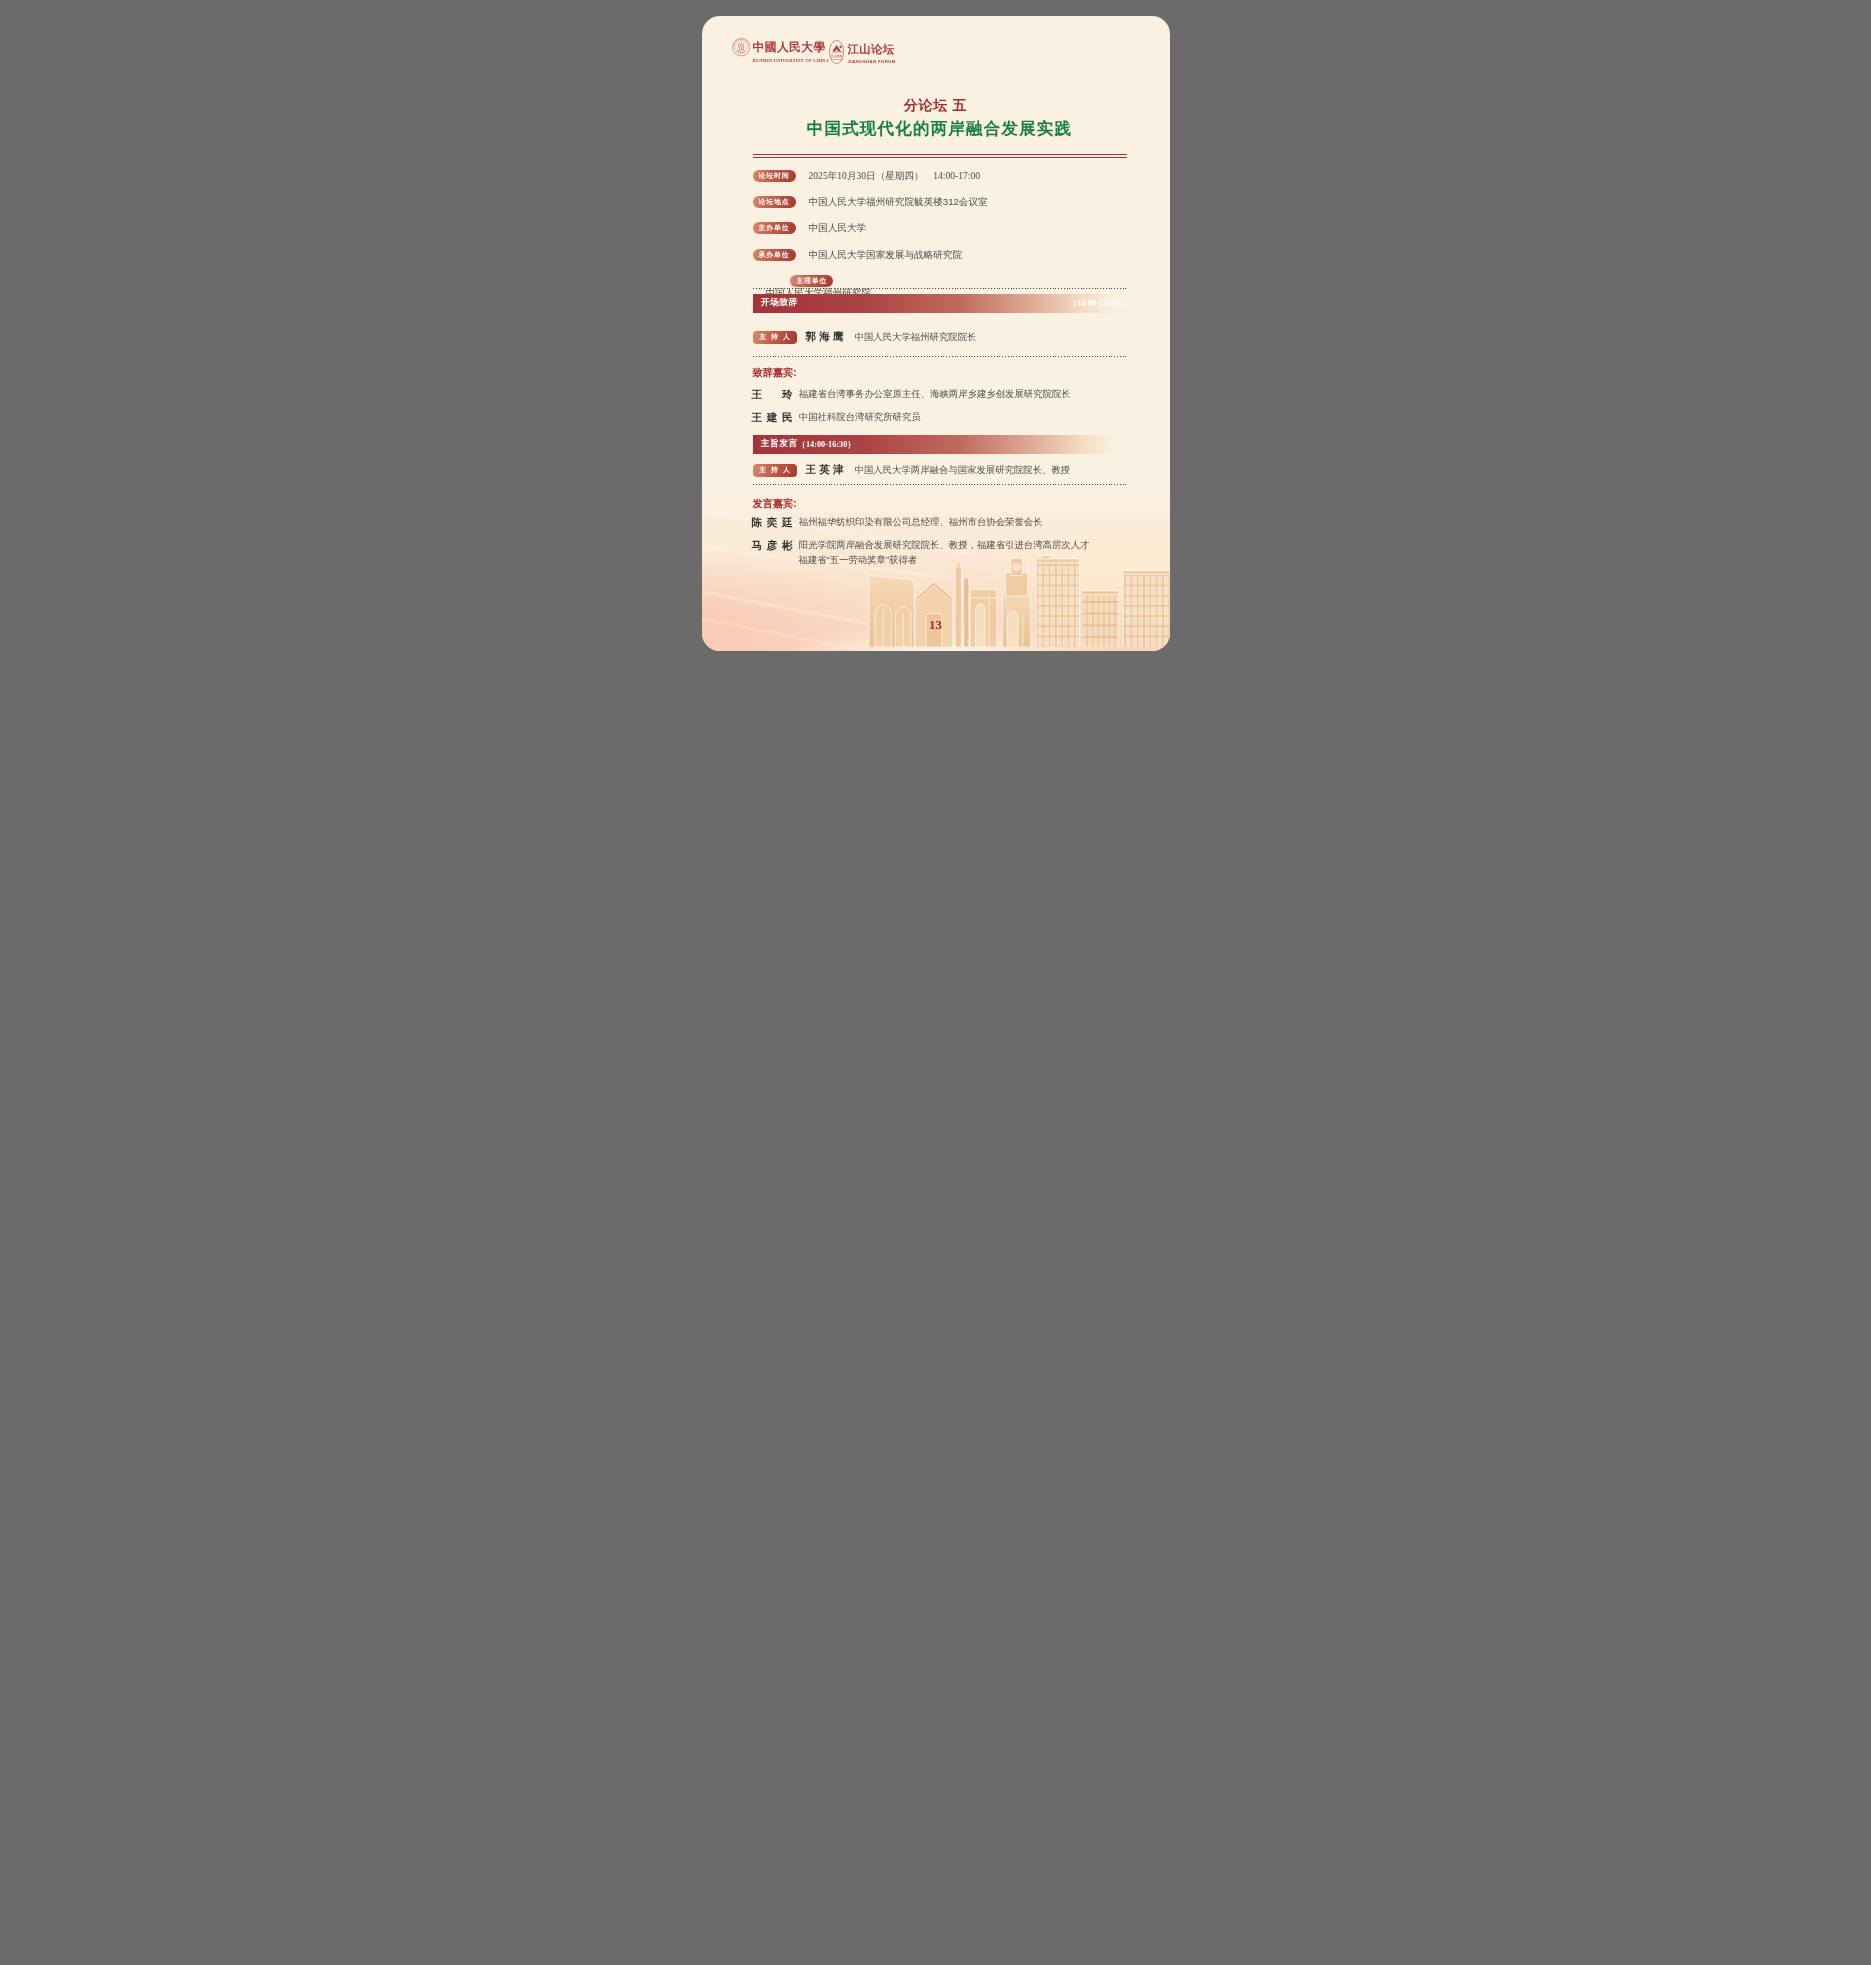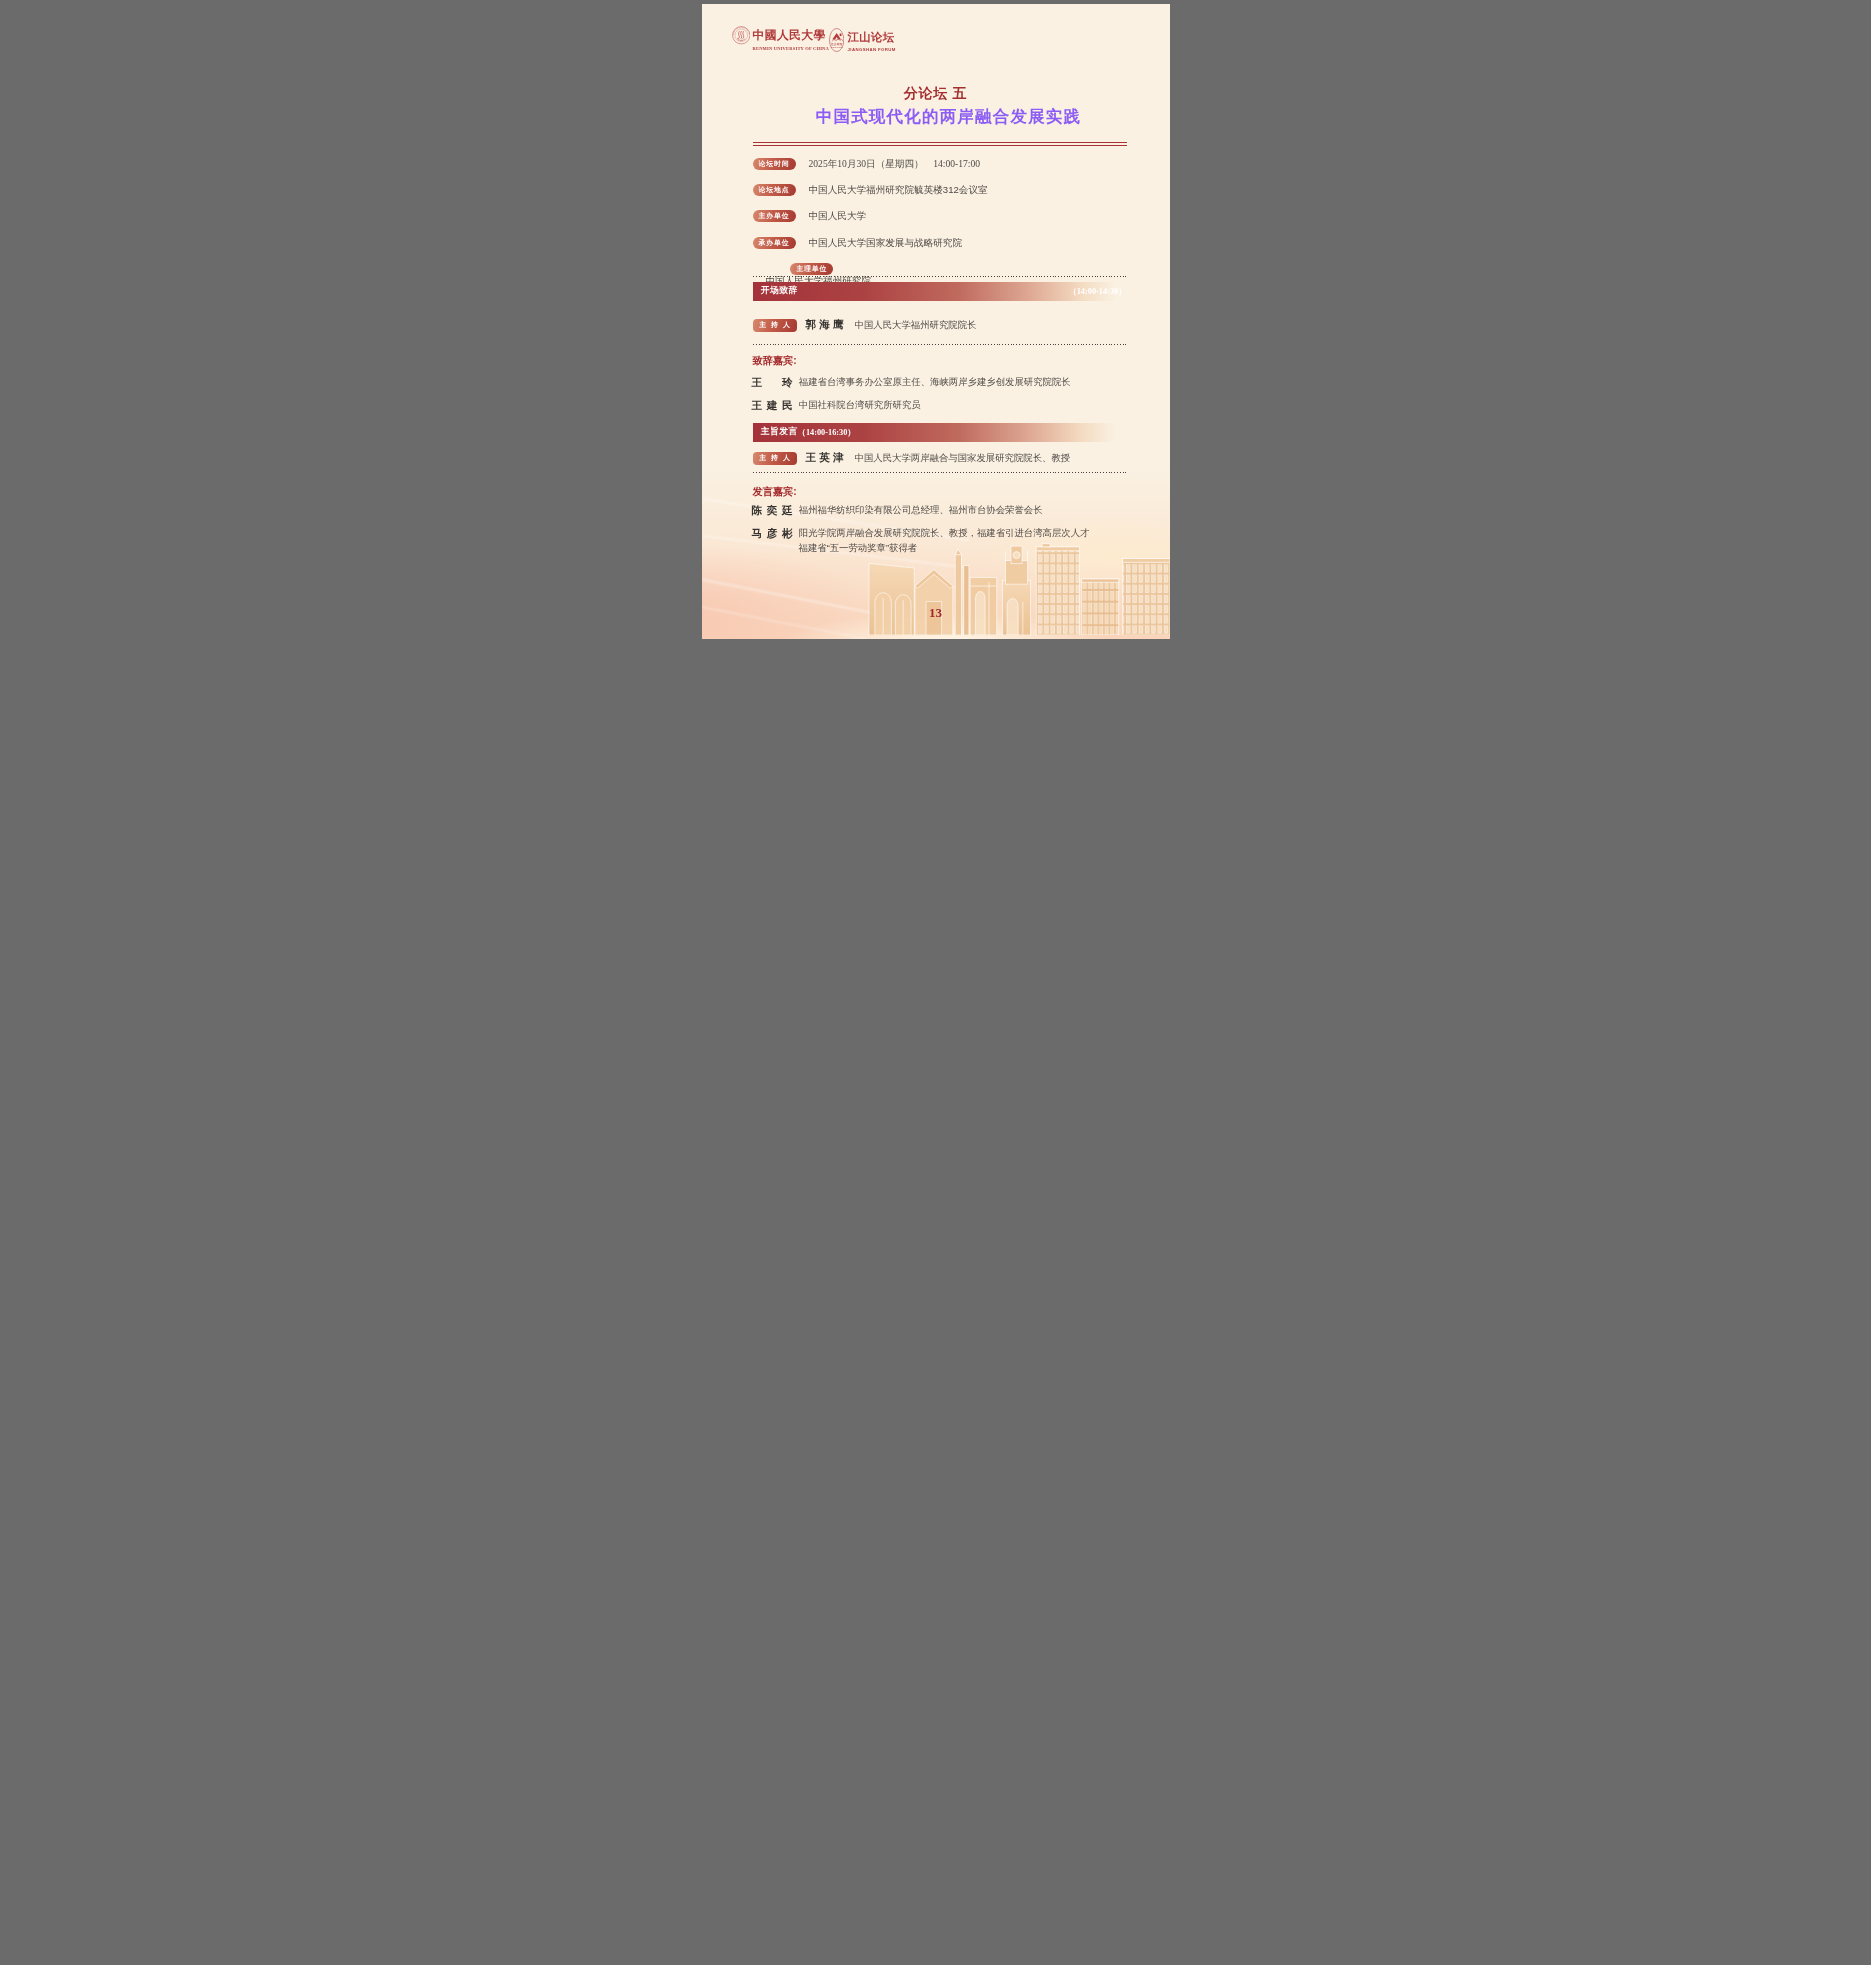--- a/index.html
+++ b/index.html
@@ -1,17 +1,17 @@
 <!DOCTYPE html>
 <html style="font-size:6.3px"><head>
 <meta charset="utf-8">
 <style>
   html,body{margin:0;padding:0;background:#6b6b6b;}
-  .page{position:relative;width:468px;height:635px;margin:4px auto;background:#FAF1E2;overflow:hidden;
-        font-family:"Liberation Sans",sans-serif;-webkit-font-smoothing:antialiased;}
+  .page{position:relative;width:468px;height:635px;margin:16px auto;background:#FAF1E2;overflow:hidden;
+        font-family:"Liberation Sans",sans-serif;border-radius:18px;-webkit-font-smoothing:antialiased;}
 
   
   .bottom-art{position:absolute;left:0;right:0;bottom:0;height:169px;
     background:
       radial-gradient(46% 24% at 52% 102%, rgba(255,250,235,.95), rgba(255,250,235,0) 75%),
       radial-gradient(42% 34% at 88% 50%, rgba(255,238,208,.75), rgba(255,238,208,0) 70%),
       radial-gradient(75% 60% at -10% 82%, rgba(247,183,160,.55), rgba(247,183,160,0) 65%),
       linear-gradient(180deg, rgba(250,241,226,0) 0%, rgba(251,227,205,.55) 40%, rgba(249,210,184,.92) 100%);}
   .streaks{position:absolute;left:0;bottom:0;width:267px;height:169px;filter:blur(1.2px);}
   .buildings{position:absolute;left:165px;bottom:3.9px;width:303px;height:92px;}
@@ -22,22 +22,22 @@
   .ruc-cn{font-size:11.8px;font-weight:700;color:#B13A3C;letter-spacing:0.4px;font-family:"Liberation Serif",serif;white-space:nowrap;}
   .ruc-en{margin-top:2px;font-size:4.5px;font-weight:700;color:#B13A3C;letter-spacing:0.2px;font-family:"Liberation Serif",serif;white-space:nowrap;}
   .js-logo{position:absolute;left:127px;top:24px;width:15.3px;height:24px;}
   .js-block{position:absolute;left:146px;top:25.5px;}
   .js-cn{font-size:11.4px;font-weight:900;color:#B13A3C;letter-spacing:0.4px;white-space:nowrap;}
   .js-en{margin-top:2.4px;font-size:4.3px;font-weight:700;color:#B13A3C;letter-spacing:0.4px;white-space:nowrap;}
 
   
   .title1{position:absolute;top:81px;left:0;width:100%;text-align:center;font-size:14px;font-weight:800;
           color:#A42F31;letter-spacing:0.8px;font-family:"Liberation Serif",serif;}
-  .title2{position:absolute;top:102px;left:13px;width:100%;text-align:center;font-size:16.5px;font-weight:800;
-          color:#8b5cf6;letter-spacing:1.2px;font-family:"Liberation Serif",serif;}
+  .title2{position:absolute;top:102px;left:4px;width:100%;text-align:center;font-size:16.5px;font-weight:800;
+          color:#15803d;letter-spacing:1.2px;font-family:"Liberation Serif",serif;}
   .rule{position:absolute;left:51px;width:374px;background:#A93236;}
   .rule1{top:138px;height:1px;}
   .rule2{top:141px;height:1.2px;}
 
   
   .info-row{position:absolute;left:51px;height:12.2px;display:flex;align-items:center;}
   .ir1{top:154px;} .ir2{top:180px;} .ir3{top:206px;} .ir4{top:233px;} .ir5{top:259px;flex-direction:column;}
   .tag{width:43px;height:12.2px;border-radius:6.3px;box-sizing:border-box;flex:0 0 auto;
        background:linear-gradient(105deg,#D7886D 0%,#C25C49 45%,#A53A31 100%);
        color:#fff;font-weight:700;font-size:6.9px;letter-spacing:0.8px;

